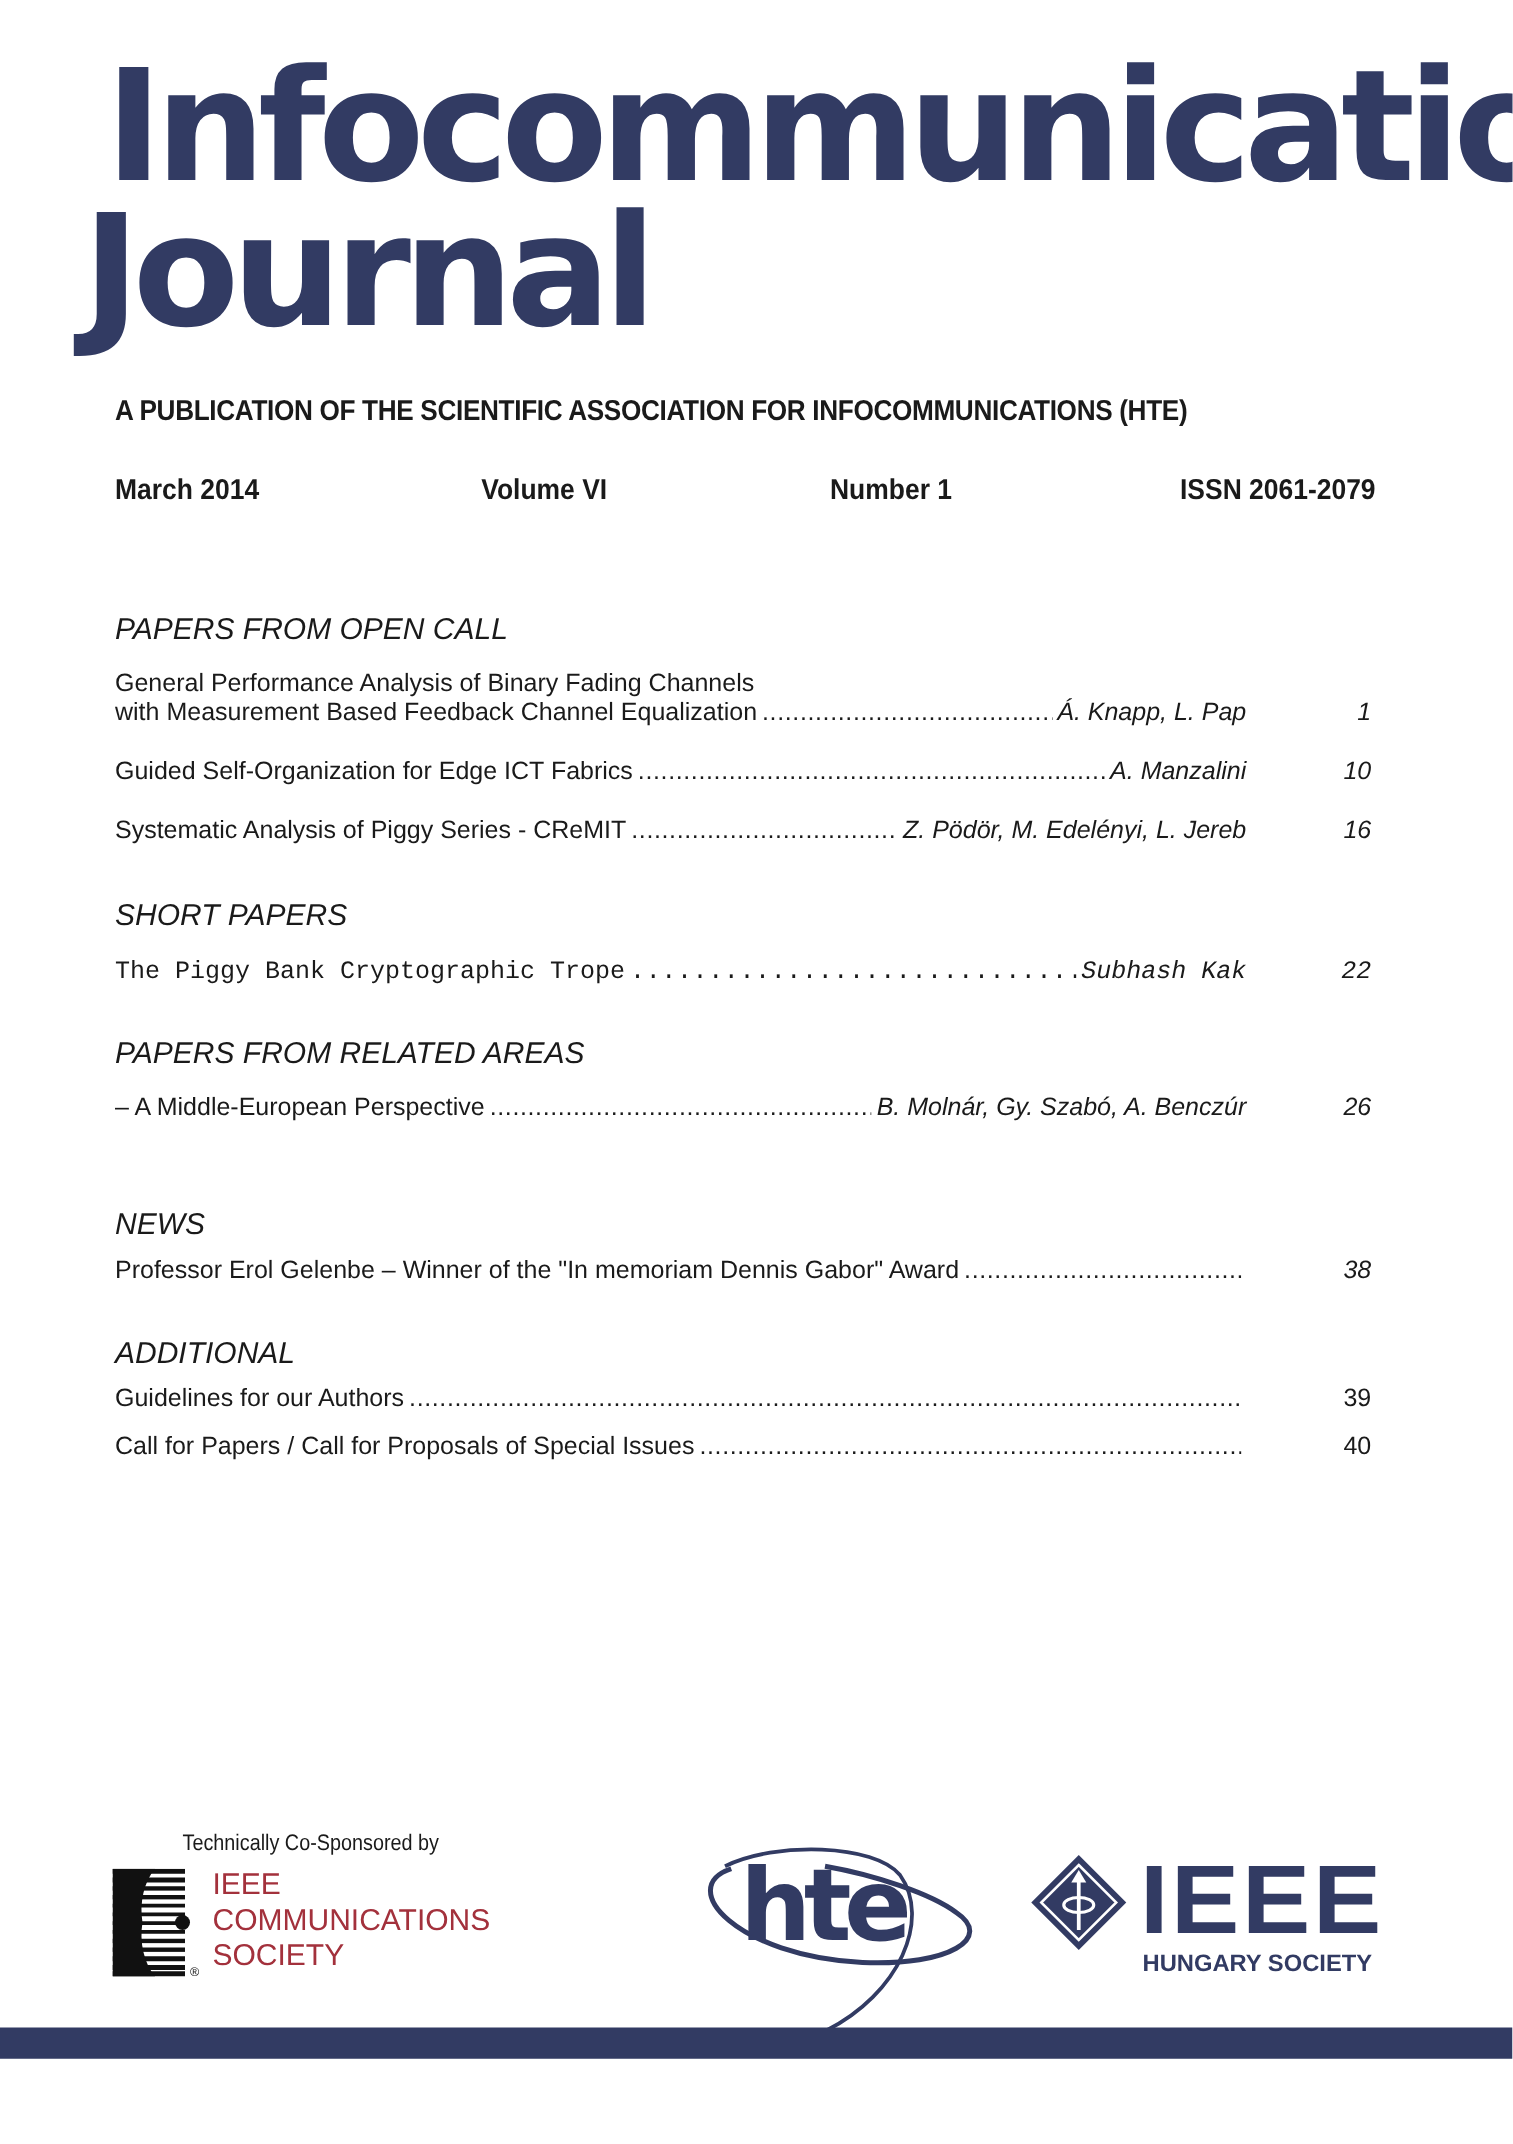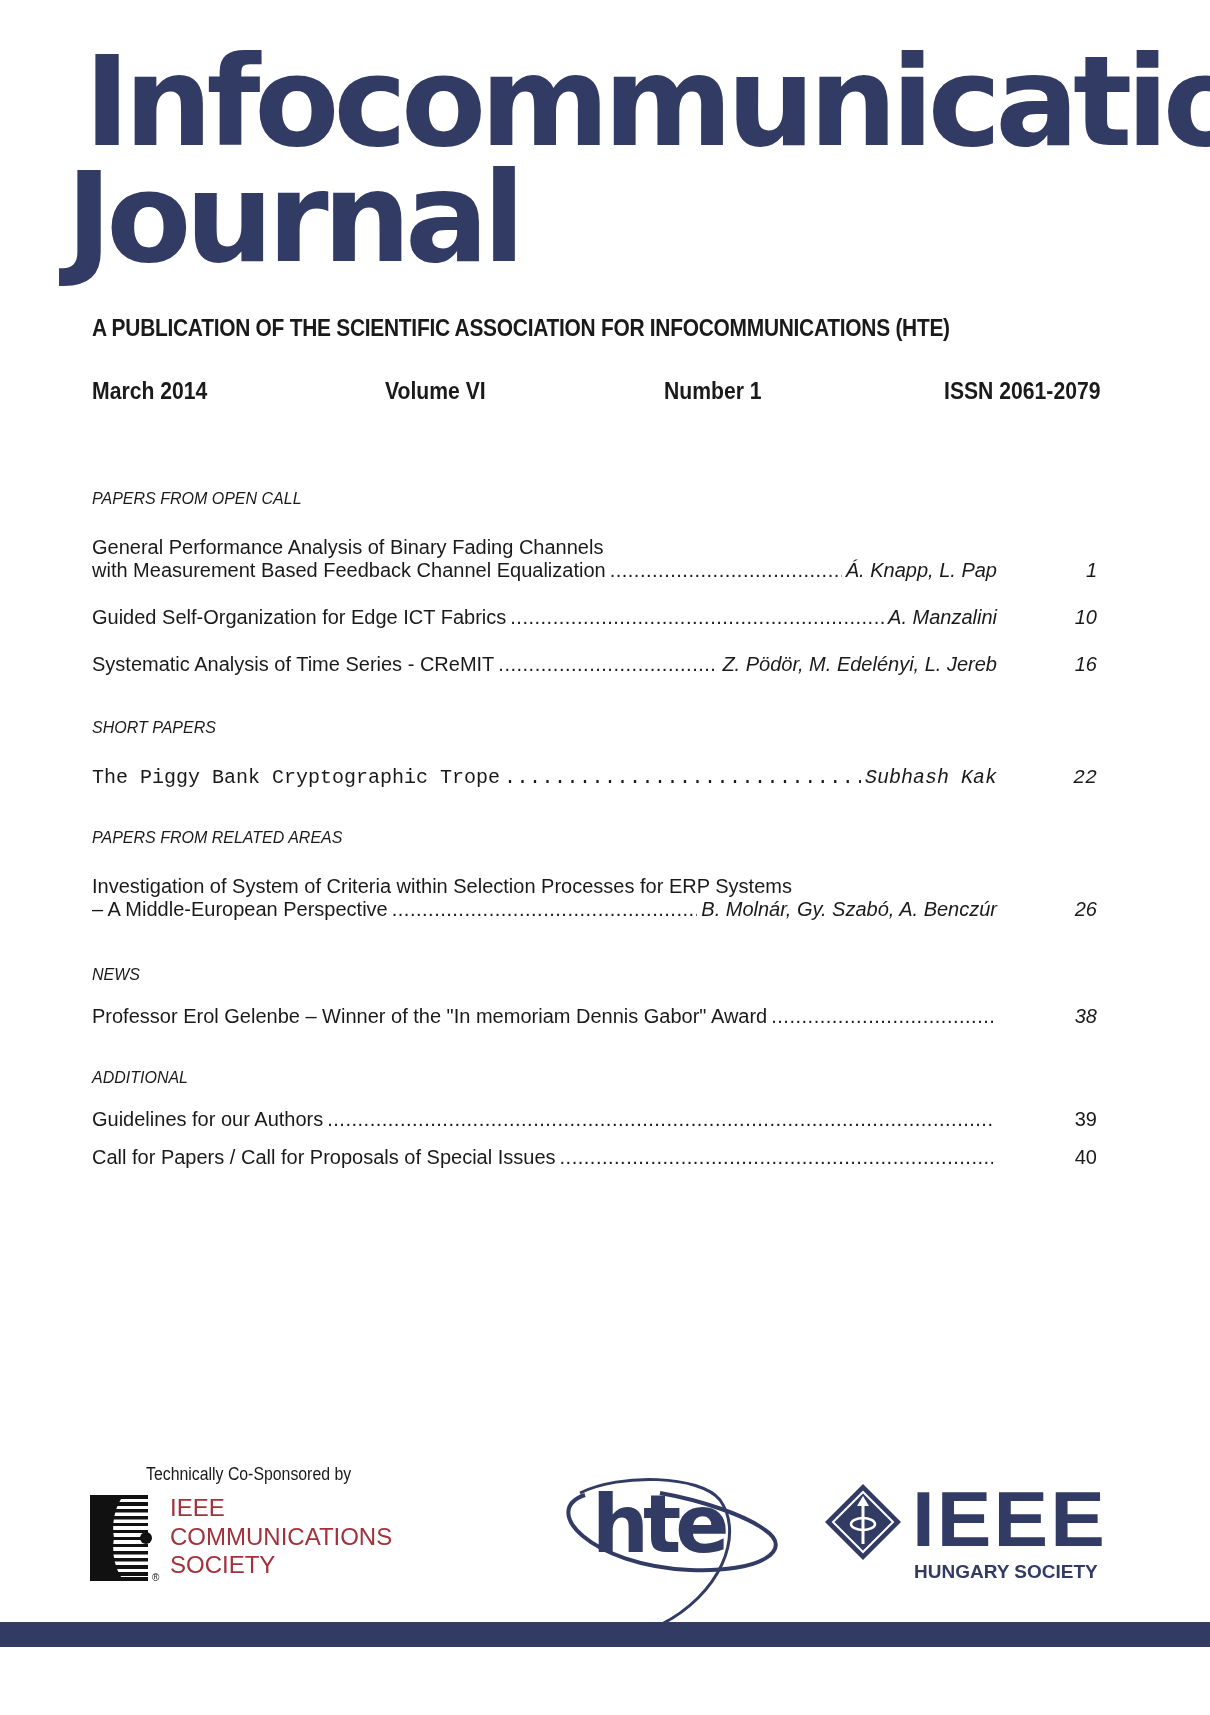--- a/index.html
+++ b/index.html
@@ -6,21 +6,21 @@
   body { width:1210px; height:1715px; background:#ffffff; position:relative; overflow:hidden;
          font-family:"Liberation Sans", sans-serif; color:#1a1a1a; }
   .abs { position:absolute; }
   .title { font-family:"DejaVu Sans", sans-serif; font-weight:bold; color:#323b63;
            letter-spacing:-6px; white-space:nowrap; line-height:1; }
   .title1 { left:84px; top:40px; font-size:124px; transform:scaleX(1.0); transform-origin:left top; }
   .title2 { left:66px; top:156px; font-size:124px; }
   .pub { left:92px; top:315px; font-size:23px; font-weight:bold; letter-spacing:-0.3px; white-space:nowrap;
          transform:scaleX(0.91); transform-origin:left top; }
   .meta { top:378px; font-size:23px; font-weight:bold; white-space:nowrap; transform:scaleX(0.92); transform-origin:left top; }
-  .sec { left:92px; font-size:16px; font-style:italic; white-space:nowrap; }
+  .sec { left:92px; font-size:24px; font-style:italic; white-space:nowrap; }
   .entry { left:92px; width:1005px; font-size:20px; white-space:nowrap; }
   .row { display:flex; align-items:baseline; width:1005px; }
   .row .t { white-space:nowrap; }
   .row .dots { flex:1; overflow:hidden; white-space:nowrap; margin:0 4px; letter-spacing:0.5px; }
   .row .au { font-style:italic; white-space:nowrap; width:auto; }
   .row .authwrap { width:905px; display:flex; align-items:flex-end; }
   .row .pg { width:100px; text-align:right; }
   .pg.it { font-style:italic; }
   .line2 { display:block; }
   .cosp { left:146px; top:1464px; font-size:18px; transform:scaleX(0.88); transform-origin:left top; white-space:nowrap; }
@@ -66,21 +66,21 @@
         <span class="dots">....................................................................................................................................................................................</span>
         <span class="au">A. Manzalini</span>
       </div>
       <span class="pg it">10</span>
     </div>
   </div>
 
   <div class="abs entry" style="top:653px;">
     <div class="row">
       <div class="authwrap">
-        <span class="t">Systematic Analysis of Time Series - CReMIT</span>
+        <span class="t">Systematic Analysis of Piggy Series - CReMIT</span>
         <span class="dots">....................................................................................................................................................................................</span>
         <span class="au">Z. Pödör, M. Edelényi, L. Jereb</span>
       </div>
       <span class="pg it">16</span>
     </div>
   </div>
 
   <div class="abs sec" style="top:719px;font-style:italic;">SHORT PAPERS</div>
 
   <div class="abs entry" style="top:766px;font-family:Liberation Mono, monospace;">
@@ -90,21 +90,20 @@
         <span class="dots">....................................................................................................................................................................................</span>
         <span class="au">Subhash Kak</span>
       </div>
       <span class="pg it">22</span>
     </div>
   </div>
 
   <div class="abs sec" style="top:829px;">PAPERS FROM RELATED AREAS</div>
 
   <div class="abs entry" style="top:875px;">
-    <span class="line2">Investigation of System of Criteria within Selection Processes for ERP Systems</span>
     <div class="row">
       <div class="authwrap">
         <span class="t">– A Middle-European Perspective</span>
         <span class="dots">....................................................................................................................................................................................</span>
         <span class="au">B. Molnár, Gy. Szabó, A. Benczúr</span>
       </div>
       <span class="pg it">26</span>
     </div>
   </div>
 

